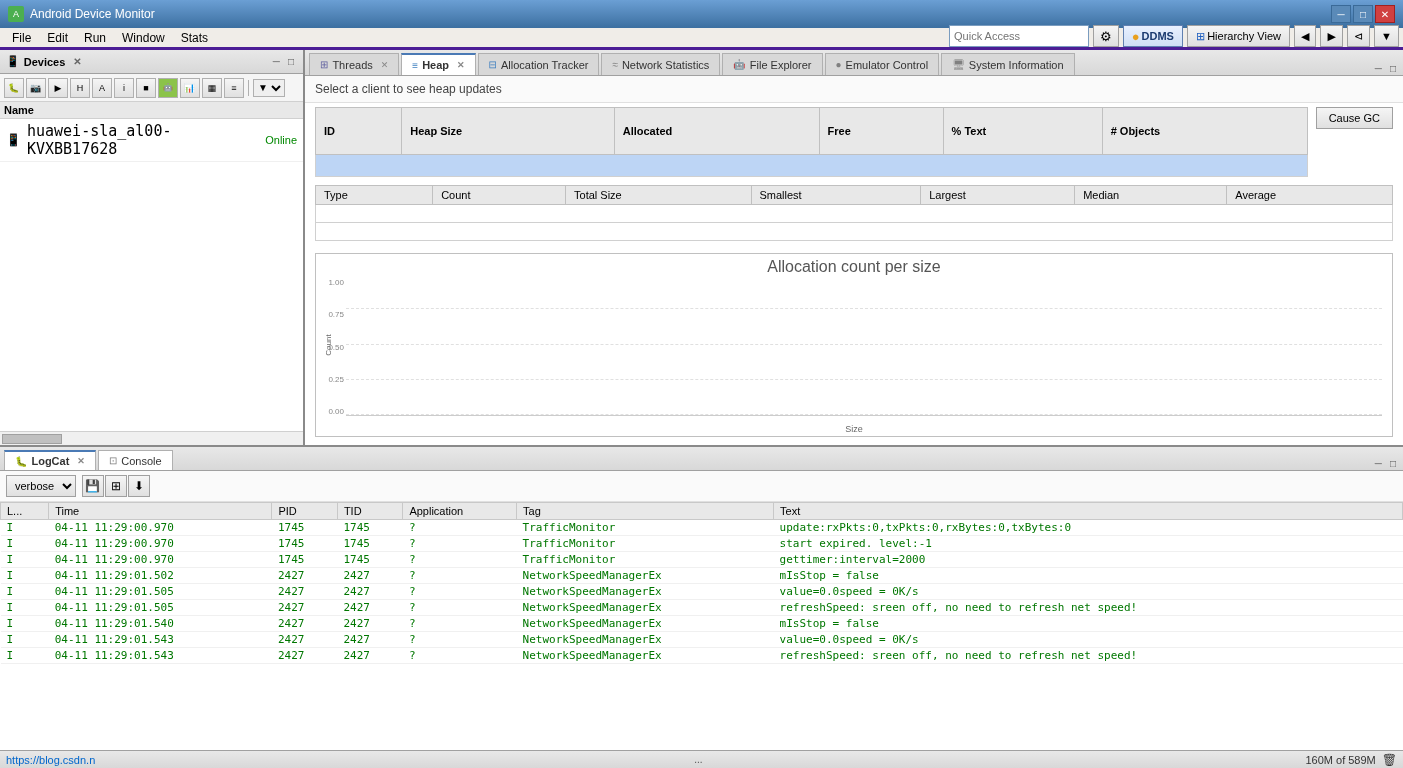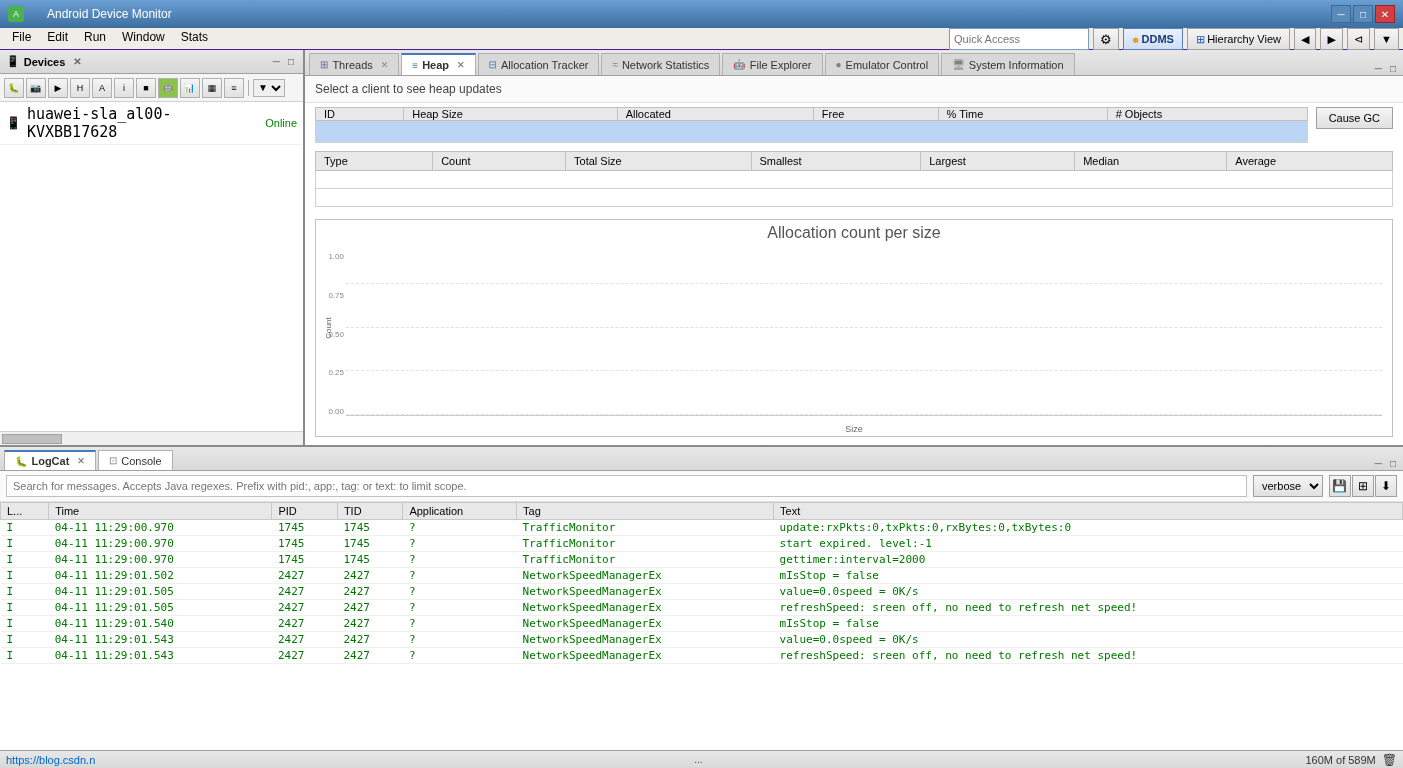--- a/index.html
+++ b/index.html
@@ -1,27 +1,27 @@
 <!DOCTYPE html>
 <html><head>
   <meta charset="utf-8">
   <style>
     * { box-sizing: border-box; margin: 0; padding: 0; }
     body { font-family: 'Segoe UI', Arial, sans-serif; font-size: 12px; background: #d4d0c8; overflow: hidden; width: 1403px; height: 768px; }
     
     
     .title-bar { background: linear-gradient(to bottom, #6b9fd4, #3c6fa0); height: 28px; display: flex; align-items: center; padding: 0 8px; color: white; font-size: 12px; user-select: none; }
     .title-bar-icon { width: 16px; height: 16px; margin-right: 6px; background: #4CAF50; border-radius: 2px; display: flex; align-items: center; justify-content: center; font-size: 9px; color: white; }
-    .title-bar-title { flex: 1; margin-left: 17px; }
+    .title-bar-title { flex: 1; }
     .title-bar-controls { display: flex; gap: 2px; }
     .title-bar-btn { width: 20px; height: 18px; background: #5a8ab8; border: 1px solid #3a6a98; color: white; font-size: 10px; display: flex; align-items: center; justify-content: center; cursor: pointer; }
     .title-bar-btn.close { background: #d04040; border-color: #a02020; }
     
     
-    .menu-bar { background: #f0ede8; height: 22px; display: flex; align-items: flex-start; padding: 0 4px; border-bottom: 1px solid #4c1d95; }
+    .menu-bar { background: #f0ede8; height: 22px; display: flex; align-items: flex-end; padding: 0 4px; border-bottom: 3px solid #4c1d95; }
     .menu-item { padding: 2px 8px; font-size: 12px; color: #000; cursor: pointer; }
     .quick-access-box { margin-left: auto; display: flex; align-items: center; gap: 4px; }
     .quick-access-input { width: 140px; height: 22px; border: 1px solid #7a9cbf; padding: 2px 4px; font-size: 11px; background: white; }
     .toolbar-btn { height: 22px; padding: 0 6px; background: linear-gradient(to bottom, #f5f5f5, #e0e0e0); border: 1px solid #a0a0a0; font-size: 11px; cursor: pointer; display: flex; align-items: center; gap: 2px; }
     .ddms-btn { background: linear-gradient(to bottom, #e8f0ff, #d0dff5); border: 1px solid #6080b0; color: #1a3a70; font-weight: bold; padding: 0 8px; }
     .hierarchy-btn { background: linear-gradient(to bottom, #f5f5f5, #e0e0e0); border: 1px solid #a0a0a0; padding: 0 8px; }
     
     
     .main-layout { display: flex; height: calc(768px - 28px - 22px - 38px); }
     
@@ -48,21 +48,21 @@
     .right-panel { flex: 1; display: flex; flex-direction: column; background: #f5f5f5; }
     
     .tabs-bar { background: linear-gradient(to bottom, #e8e8e8, #d8d8d8); height: 26px; display: flex; align-items: flex-end; padding: 0 4px; border-bottom: 1px solid #a0a0a0; overflow: hidden; }
     .tab { height: 22px; padding: 0 10px; display: flex; align-items: center; gap: 4px; font-size: 11px; cursor: pointer; border: 1px solid #b0b0b0; border-bottom: none; background: #d8d8d8; margin-right: 2px; color: #333; white-space: nowrap; }
     .tab.active { background: white; font-weight: bold; border-top: 2px solid #4a7ab5; }
     .tab-close { font-size: 9px; color: #888; margin-left: 4px; }
     
     .heap-content { flex: 1; overflow: hidden; display: flex; flex-direction: column; background: white; }
     .heap-header { padding: 6px 10px; font-size: 12px; color: #444; border-bottom: 1px solid #e0e0e0; background: #fafafa; }
     .heap-table { width: 100%; border-collapse: collapse; font-size: 11px; }
-    .heap-table th { background: #e8e8e8; border: 1px solid #c0c0c0; padding: 0 8px; text-align: left; font-weight: normal; }
+    .heap-table th { background: #e8e8e8; border: 1px solid #c0c0c0; padding: 17px 8px; text-align: left; font-weight: bold; }
     .heap-table td { border: 1px solid #d0d0d0; padding: 2px 8px; height: 18px; }
     .heap-table tr.selected td { background: #bdd5f5; }
     
     .cause-gc-btn { float: right; margin-top: -26px; background: linear-gradient(to bottom, #f5f5f5, #e0e0e0); border: 1px solid #a0a0a0; padding: 4px 12px; font-size: 11px; cursor: pointer; }
     
     .display-row { display: flex; align-items: center; gap: 6px; padding: 4px 10px; border-bottom: 1px solid #e0e0e0; font-size: 11px; }
     .stats-dropdown { display: flex; align-items: center; gap: 2px; }
     .stats-select { border: 1px solid #b0b0b0; background: linear-gradient(to bottom, #f5f5f5, #e0e0e0); padding: 2px 8px; font-size: 11px; cursor: pointer; appearance: none; -webkit-appearance: none; }
     
     .type-table-area { padding: 4px 10px; }
@@ -164,20 +164,23 @@
         <button class="dev-btn" style="background:#8BC34A; color:white; font-size:8px;">🤖</button>
         <button class="dev-btn">📊</button>
         <button class="dev-btn">▦</button>
         <button class="dev-btn">≡</button>
         <div style="border-left: 1px solid #b0b0b0; height:16px; margin: 0 2px;"></div>
         <select style="font-size:10px; height:18px; border:1px solid #b0b0b0;">
           <option>▼</option>
         </select>
       </div>
 
+      <div class="devices-list-header">
+        <span>Name</span>
+      </div>
 
       <div class="devices-list">
         <div class="device-row">
           <span class="icon">📱</span>
           <span class="device-name">huawei-sla_al00-KVXBB17628</span>
           <span class="device-status">Online</span>
         </div>
 
         <div style="height:180px;"></div>
       </div>
@@ -234,21 +237,21 @@
             <div class="heap-header">Select a client to see heap updates</div>
 
             <div style="padding: 4px 10px; display:flex; gap:8px; align-items:flex-start;">
               <table class="heap-table" style="flex:1;">
                 <thead>
                   <tr>
                     <th>ID</th>
                     <th>Heap Size</th>
                     <th>Allocated</th>
                     <th>Free</th>
-                    <th>% Time</th>
+                    <th>% Text</th>
                     <th># Objects</th>
                   </tr>
                 </thead>
                 <tbody>
                   <tr class="selected">
                     <td colspan="6" style="height:22px;"></td>
                   </tr>
                 </tbody>
               </table>
               <button class="cause-gc-btn" style="float:none; margin-top:0;">Cause GC</button>
@@ -276,21 +279,21 @@
                       <td colspan="7" style="height:18px;"></td>
                     </tr>
                 </tbody>
               </table>
             </div>
 
             <div class="chart-area">
               <span class="chart-title">Allocation count per size</span>
               <div class="chart-grid">
 
-                <div style="position:absolute; left:-30px; top:12px; bottom:0; display:flex; flex-direction:column; justify-content:space-between; font-size:8px; color:#888; align-items:flex-end; width:28px;">
+                <div style="position:absolute; left:-30px; top:4px; bottom:0; display:flex; flex-direction:column; justify-content:space-between; font-size:8px; color:#888; align-items:flex-end; width:28px;">
                   <span>1.00</span>
                   <span>0.75</span>
                   <span>0.50</span>
                   <span>0.25</span>
                   <span>0.00</span>
                 </div>
 
                 <div style="position:absolute; top:0; left:0; right:0; bottom:0; display:flex; flex-direction:column; justify-content:space-between;">
                   <div style="border-bottom:1px dashed #e0e0e0; flex:1;"></div>
                   <div style="border-bottom:1px dashed #e0e0e0; flex:1;"></div>
@@ -324,21 +327,20 @@
         <span style="font-size:10px; color:#808080;">⊡</span>
         <span>Console</span>
       </div>
       <div class="bottom-ctrl">
         <span class="panel-ctrl-btn">─</span>
         <span class="panel-ctrl-btn">□</span>
       </div>
     </div>
 
     <div class="logcat-toolbar">
-      <input class="search-input" type="text" placeholder="Search for messages. Accepts Java regexes. Prefix with pid:, app:, tag: or text: to limit scope." style="">
       <select class="verbose-select">
         <option>verbose</option>
         <option>debug</option>
         <option>info</option>
         <option>warn</option>
         <option>error</option>
       </select>
       <div style="display:flex; gap:1px;">
         <button class="logcat-btn" title="Save">💾</button>
         <button class="logcat-btn">⊞</button>

